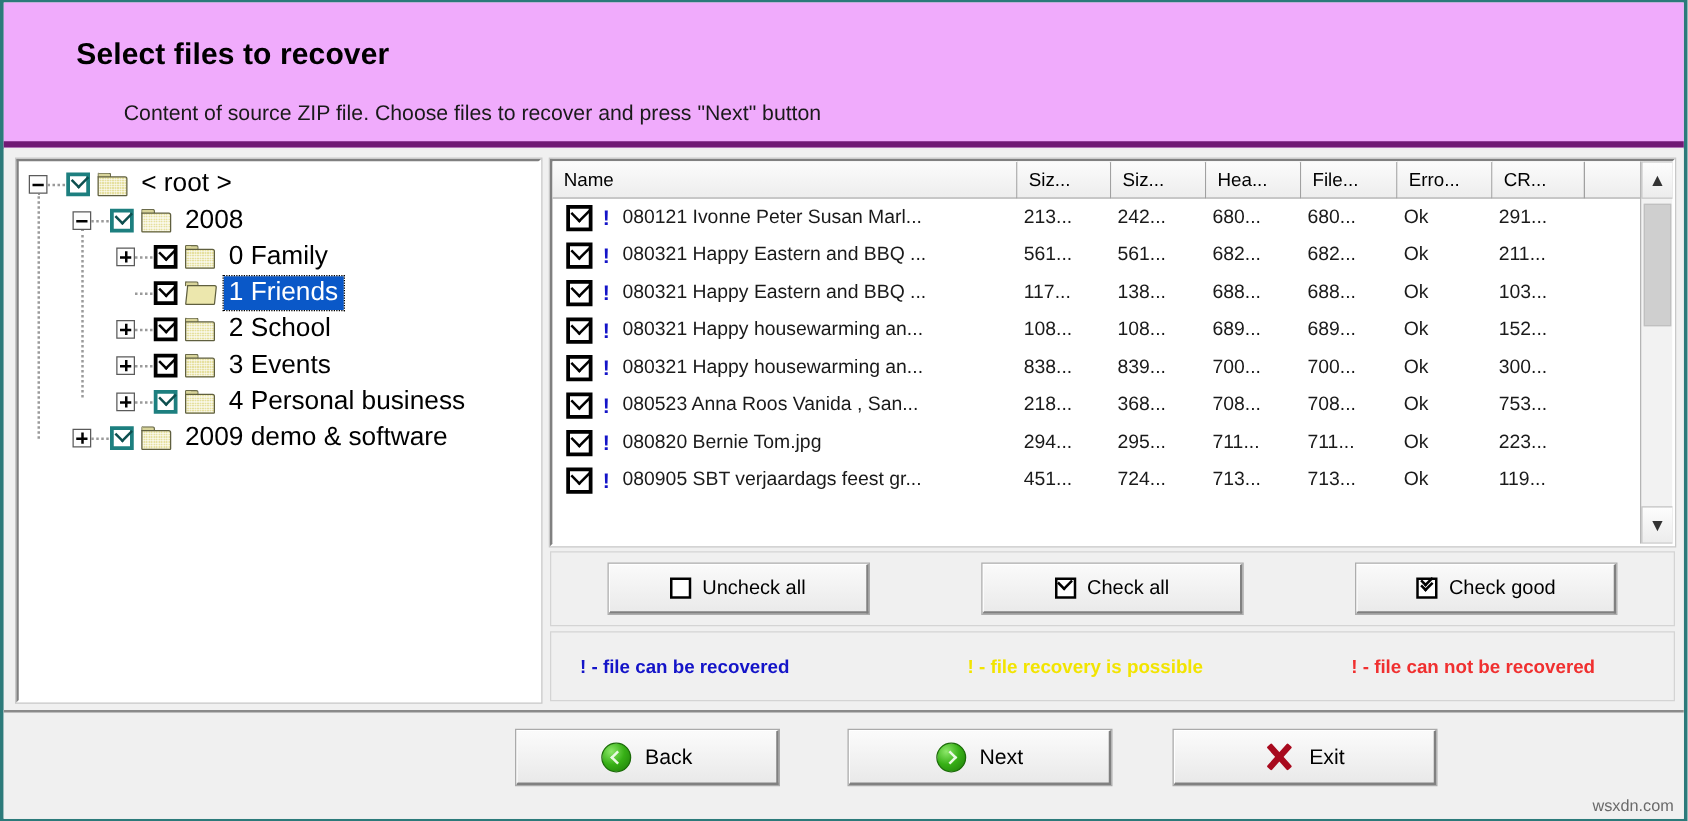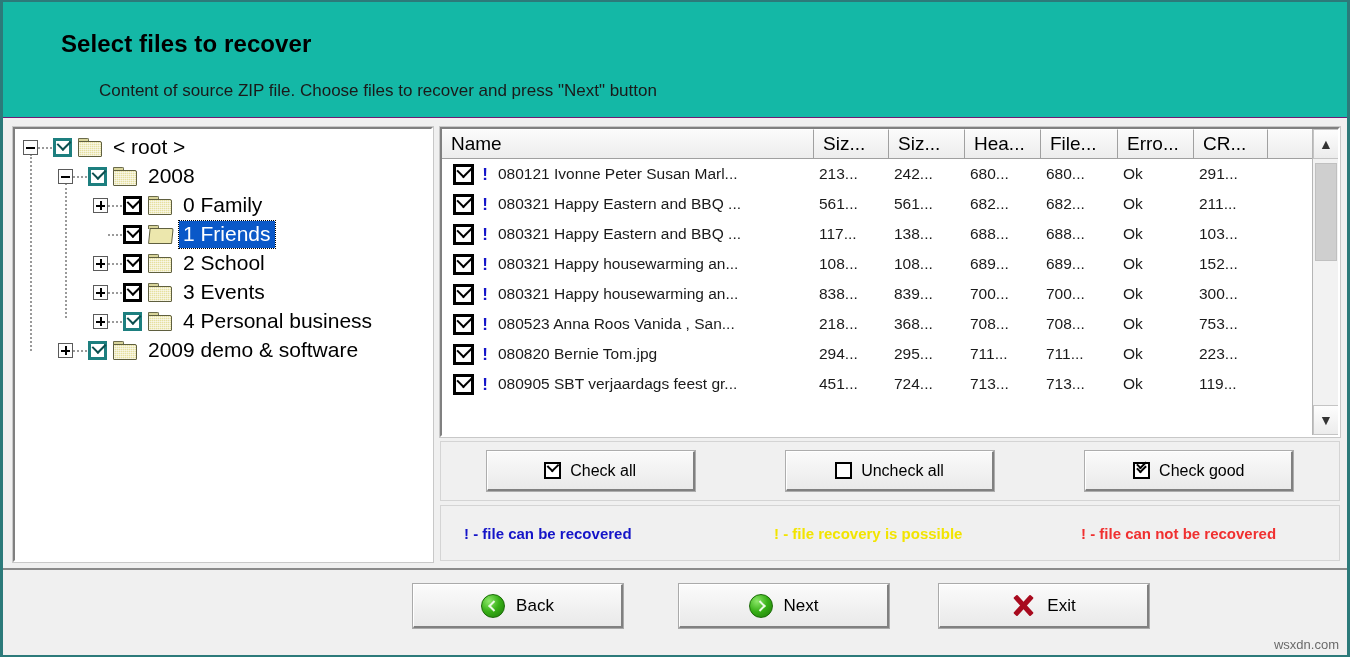--- a/index.html
+++ b/index.html
@@ -21,22 +21,22 @@
     border-right: 3px solid #2c7a7a;
     border-top: 2px solid #2c7a7a;
     border-bottom: 2px solid #2c7a7a;
   }
 
   
   #header {
     position: absolute;
     left: 0; top: 0; right: 0;
     height: 116px;
-    background: #14b8a6;
-    border-bottom: 1px solid #701a75;
+    background: #f0abfc;
+    border-bottom: 5px solid #701a75;
   }
   #header-title {
     position: absolute;
     left: 58px; top: 28px;
     font-size: 24px;
     font-weight: bold;
     color: #000000;
     letter-spacing: .1px;
   }
   #header-sub {
@@ -199,21 +199,21 @@
   }
   .hcell {
     height: 30px;
     background: linear-gradient(#fbfbfb, #ededed);
     border-right: 1px solid #a0a0a0;
     border-bottom: 1px solid #a0a0a0;
     border-top: 1px solid #ffffff;
     display: flex;
     align-items: center;
     padding-left: 9px;
-    font-size: 19px;
+    font-size: 15px;
     color: #000;
     flex: 0 0 auto;
   }
   #list-rows {
     position: absolute;
     left: 0; top: 30px;
     width: 100%;
     bottom: 0;
     background: #ffffff;
     overflow: hidden;
@@ -655,28 +655,28 @@
         </div>
       <div id="list-vscroll">
         <div class="sb-btn">▲</div>
         <div id="sb-thumb"></div>
         <div class="sb-btn bottom">▼</div>
       </div>
     </div>
 
     <div id="check-row">
         <div class="cbtn">
+          <span class="bbox"></span>
+          <span>Uncheck all</span>
+        </div>
+        <div class="cbtn">
           <span class="bbox">
             <span class="chk1"></span>
           </span>
           <span>Check all</span>
-        </div>
-        <div class="cbtn">
-          <span class="bbox"></span>
-          <span>Uncheck all</span>
         </div>
         <div class="cbtn">
           <span class="bbox">
             <span class="chk2a"></span>
             <span class="chk2b"></span>
           </span>
           <span>Check good</span>
         </div>
       </div>
 

